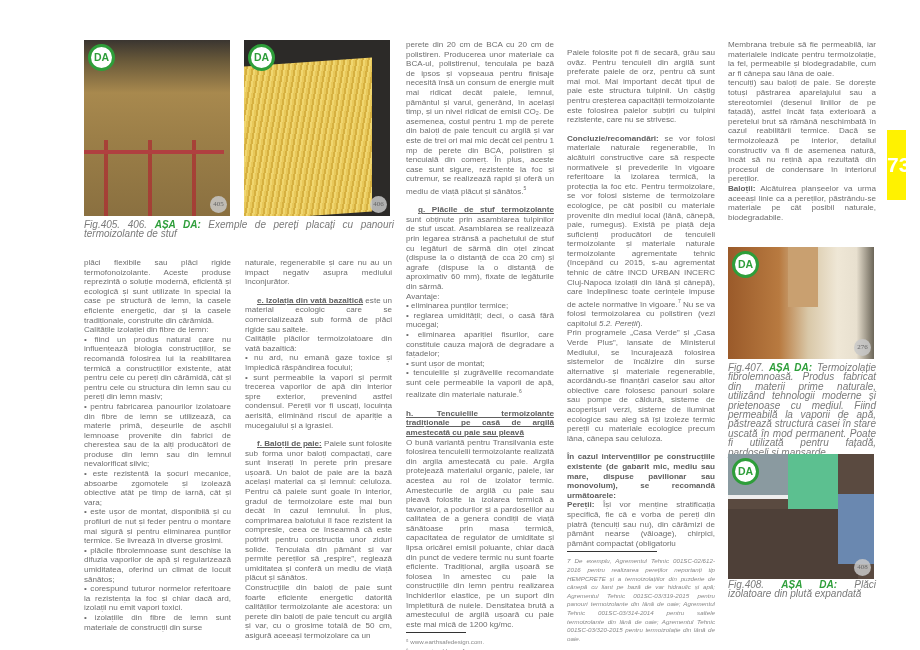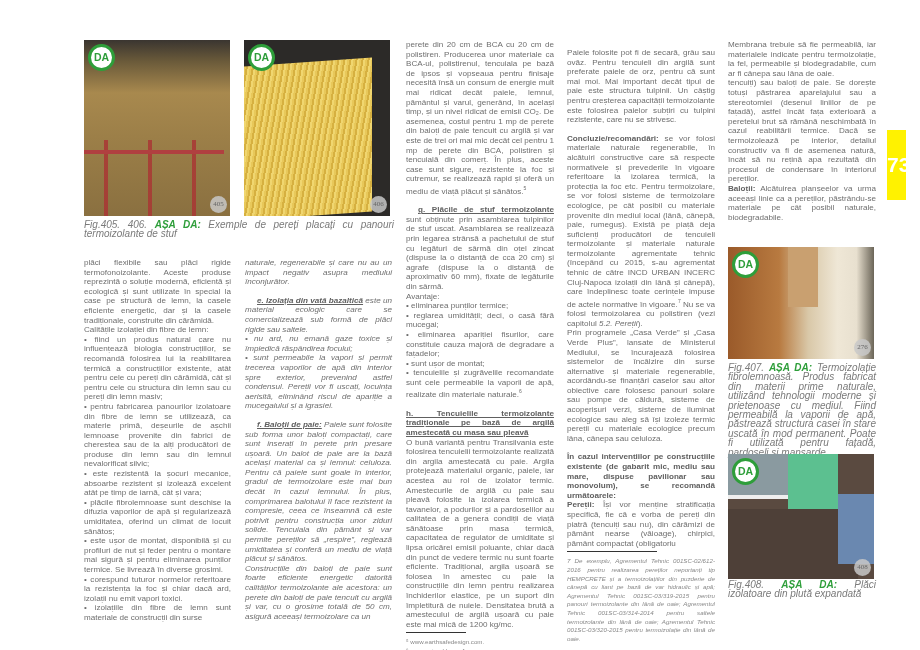--- a/index.html
+++ b/index.html
@@ -38,50 +38,51 @@
 </div>
 <div class="caption" style="left:84px;top:220px;width:310px;">
   <span>Fig.405. 406. </span><span class="g">AȘA DA:</span><span> Exemple de pereți placați cu panouri termoizolante de stuf</span>
 </div>
 
 <div class="col" style="left:84px;top:258px;width:147px;">
   <p>plăci flexibile sau plăci rigide termofonoizolante. Aceste produse reprezintă o soluție modernă, eficientă și ecologică și sunt utilizate în special la case pe structură de lemn, la casele eficiente energetic, dar și la casele tradiționale, construite din cărămidă.</p>
   <p>Calitățile izolației din fibre de lemn:</p>
   <p>• fiind un produs natural care nu influențează biologia construcțiilor, se recomandă folosirea lui la reabilitarea termică a construcțiilor existente, atât pentru cele cu pereți din cărămidă, cât și pentru cele cu structura din lemn sau cu pereți din lemn masiv;</p>
   <p>• pentru fabricarea panourilor izolatoare din fibre de lemn se utilizează, ca materie primă, deșeurile de așchii lemnoase provenite din fabrici de cherestea sau de la alți producători de produse din lemn sau din lemnul nevalorificat silvic;</p>
-  <p>• este rezistentă la șocuri mecanice, absoarbe rezistent și izolează excelent atât pe timp de iarnă, cât și vara;</p>
+  <p>• este rezistentă la șocuri mecanice, absoarbe zgomotele și izolează obiective atât pe timp de iarnă, cât și vara;</p>
+  <p>• este ușor de montat, disponibilă și cu profiluri de nut și feder pentru o montare mai sigură și pentru eliminarea punților termice. Se livrează în diverse grosimi.</p>
   <p>• plăcile fibrolemnoase sunt deschise la difuzia vaporilor de apă și regularizează umiditatea, oferind un climat de locuit sănătos;</p>
-  <p>• este ușor de montat, disponibilă și cu profiluri de nut și feder pentru o montare mai sigură și pentru eliminarea punților termice. Se livrează în diverse grosimi.</p>
   <p>• corespund tuturor normelor referitoare la rezistența la foc și chiar dacă ard, izolații nu emit vapori toxici.</p>
   <p>• izolațiile din fibre de lemn sunt materiale de construcții din surse</p>
 </div>
 
-<div class="col" style="left:245px;top:258px;width:147px;font-style:italic;">
+<div class="col" style="left:245px;top:258px;width:147px;">
   <p>naturale, regenerabile și care nu au un impact negativ asupra mediului înconjurător.</p>
   <div class="gap"></div>
   <p><span class="u">e. Izolația din vată bazaltică</span><span> este un material ecologic care se comercializează sub formă de plăci rigide sau saltele.</span></p>
+  <p>Calitățile plăcilor termoizolatoare din vată bazaltică:</p>
   <p>• nu ard, nu emană gaze toxice și împiedică răspândirea focului;</p>
   <p>• sunt permeabile la vapori și permit trecerea vaporilor de apă din interior spre exterior, prevenind astfel condensul. Pereții vor fi uscați, locuința aerisită, eliminând riscul de apariție a mucegaiului și a igrasiei.</p>
   <div class="gap"></div>
   <p><span class="u">f. Baloții de paie:</span><span> Paiele sunt folosite sub forma unor baloți compactați, care sunt inserați în perete prin presare ușoară. Un balot de paie are la bază același material ca și lemnul: celuloza. Pentru că paiele sunt goale în interior, gradul de termoizolare este mai bun decât în cazul lemnului. În plus, comprimarea balotului îl face rezistent la compresie, ceea ce înseamnă că este potrivit pentru construcția unor ziduri solide. Tencuiala din pământ și var permite pereților să „respire”, reglează umiditatea și conferă un mediu de viață plăcut și sănătos.</span></p>
   <p>Construcțiile din baloți de paie sunt foarte eficiente energetic datorită calităților termoizolante ale acestora: un perete din baloți de paie tencuit cu argilă și var, cu o grosime totală de 50 cm, asigură aceeași termoizolare ca un</p>
 </div>
 
 <div class="col" style="left:406px;top:40px;width:148px;">
   <p><span>perete din 20 cm de BCA cu 20 cm de polistiren. Producerea unor materiale ca BCA-ul, polistirenul, tencuiala pe bază de ipsos și vopseaua pentru finisaje necesită însă un consum de energie mult mai ridicat decât paiele, lemnul, pământul și varul, generând, în același timp, și un nivel ridicat de emisii CO₂. De asemenea, costul pentru 1 mp de perete din baloți de paie tencuit cu argilă și var este de trei ori mai mic decât cel pentru 1 mp de perete din BCA, polistiren și tencuială din comerț. În plus, aceste case sunt sigure, rezistente la foc și cutremur, se realizează rapid și oferă un mediu de viață plăcut și sănătos.</span><sup>5</sup></p>
   <div class="gap"></div>
   <p><span class="u">g. Plăcile de stuf termoizolante</span><span> sunt obținute prin asamblarea tulpinilor de stuf uscat. Asamblarea se realizează prin legarea strânsă a pachetului de stuf cu legături de sârmă din oțel zincat (dispuse la o distanță de cca 20 cm) și agrafe (dispuse la o distanță de aproximativ 60 mm), fixate de legăturile din sârmă.</span></p>
   <p>Avantaje:</p>
   <p>• eliminarea punților termice;</p>
   <p>• reglarea umidității; deci, o casă fără mucegai;</p>
   <p>• eliminarea apariției fisurilor, care constituie cauza majoră de degradare a fațadelor;</p>
   <p>• sunt ușor de montat;</p>
   <p><span>• tencuielile și zugrăvelile recomandate sunt cele permeabile la vaporii de apă, realizate din materiale naturale.</span><sup>6</sup></p>
   <div class="gap"></div>
-  <p class="u">h. Tencuielile termoizolante tradiționale pe bază de argilă amestecată cu masa sau pleavă</p>
+  <p class="u">h. Tencuielile termoizolante tradiționale pe casă de argilă amestecată cu paie sau pleavă</p>
   <p>O bună variantă pentru Transilvania este folosirea tencuielii termoizolante realizată din argila amestecată cu paie. Argila protejează materialul organic, paiele, iar acestea au rol de izolator termic. Amestecurile de argilă cu paie sau pleavă folosite la izolarea termică a tavanelor, a podurilor și a pardoselilor au calitatea de a genera condiții de viață sănătoase prin masa termică, capacitatea de regulator de umiditate și lipsa oricărei emisii poluante, chiar dacă din punct de vedere termic nu sunt foarte eficiente. Tradițional, argila ușoară se folosea în amestec cu paie la construcțiile din lemn pentru realizarea închiderilor elastice, pe un suport din împletitură de nuiele. Densitatea brută a amestecului de argilă ușoară cu paie este mai mică de 1200 kg/mc.</p>
   <div class="footnote-rule"></div>
   <p class="fn">⁵ www.earthsafedesign.com.</p>
   <p class="fn">⁶ www.natural-home4u.com.</p>
 </div>
 
 <div class="col" style="left:567px;top:40px;width:148px;margin-top:8px;">
   <p>Paiele folosite pot fi de secară, grâu sau ovăz. Pentru tencuieli din argilă sunt preferate paiele de orz, pentru că sunt mai moi. Mai important decât tipul de paie este structura tulpinii. Un câștig pentru creșterea capacității termoizolante este folosirea paielor subțiri cu tulpini rezistente, care nu se strivesc.</p>
   <div class="gap"></div>
   <p><span class="b">Concluzie/recomandări:</span><span> se vor folosi materiale naturale regenerabile, în alcătuiri constructive care să respecte normativele și prevederile în vigoare referitoare la izolarea termică, la protecția la foc etc. Pentru termoizolare, se vor folosi sisteme de termoizolare ecologice, pe cât posibil cu materiale provenite din mediul local (lână, cânepă, paie, rumeguș). Există pe piață deja suficienți producători de tencuieli termoizolante și materiale naturale termoizolante agrementate tehnic (începând cu 2015, s-au agrementat tehnic de către INCD URBAN INCERC Cluj-Napoca izolații din lână și cânepă), care îndeplinesc toate cerințele impuse de actele normative în vigoare.</span><sup>7</sup><span> Nu se va folosi termoizolarea cu polistiren (vezi capitolul </span><span class="i">5.2. Pereții</span><span>).</span></p>

